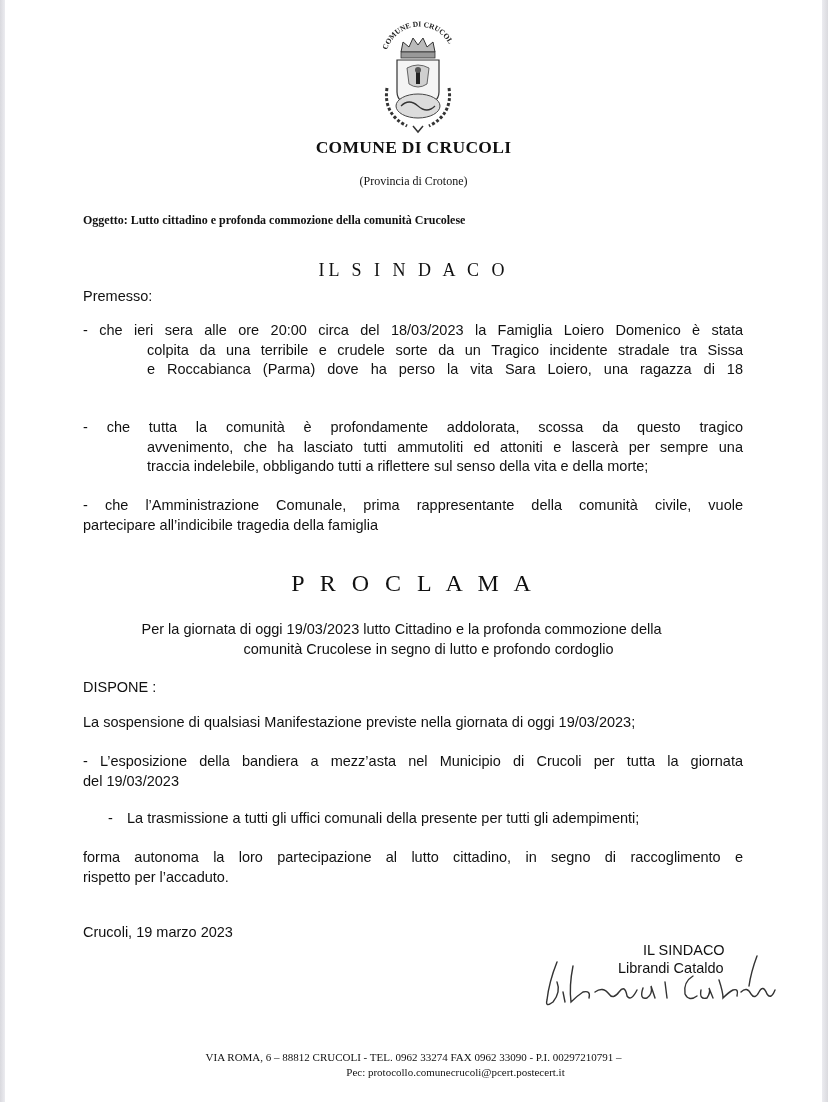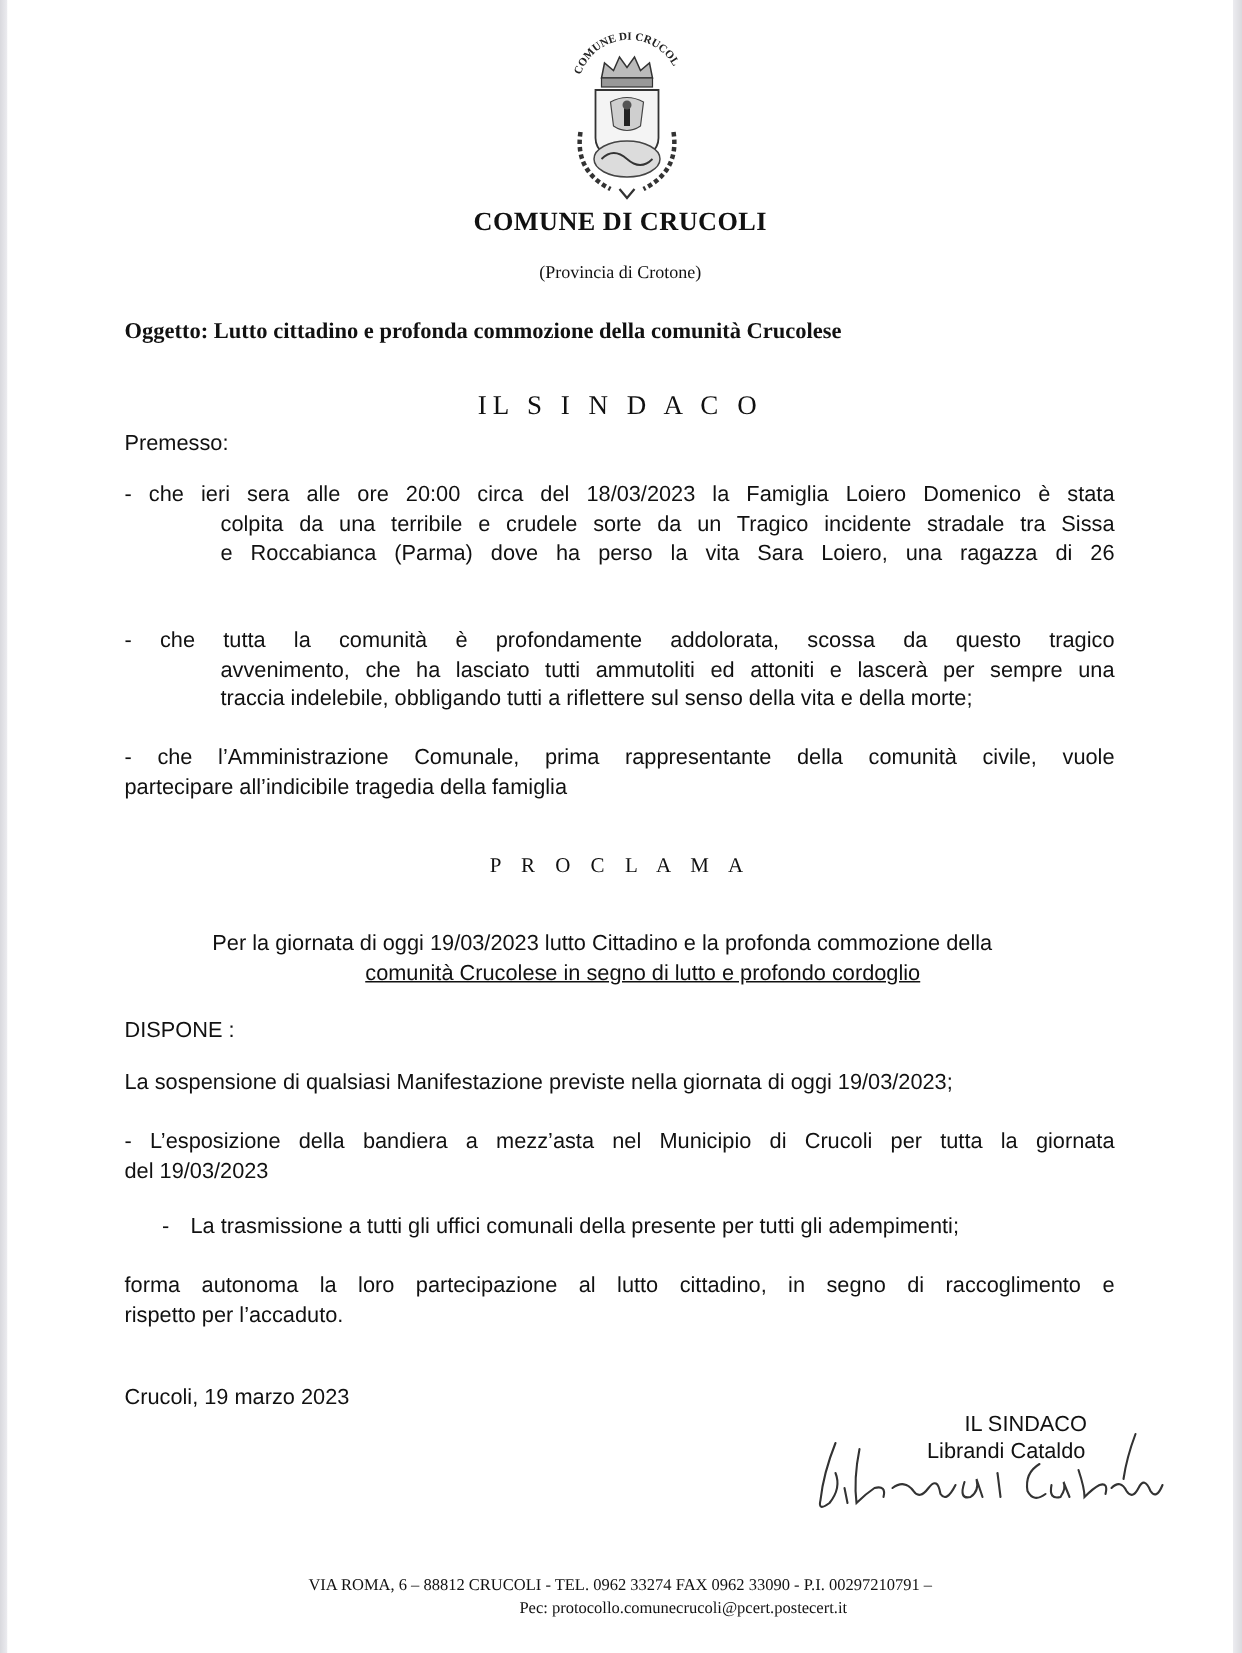--- a/index.html
+++ b/index.html
@@ -27,29 +27,29 @@
     position: absolute; left: 0; width: 817px; top: 137px; text-align: center;
     font-family: "Liberation Serif", serif; font-weight: bold; font-size: 17.5px;
     letter-spacing: 0.3px;
   }
   .provincia {
     position: absolute; left: 0; width: 817px; top: 158px; text-align: center;
     font-family: "Liberation Serif", serif; font-size: 12px; margin-top: 16px;
   }
   .oggetto {
     position: absolute; left: 78px; top: 213px;
-    font-family: "Liberation Serif", serif; font-weight: bold; font-size: 15px;
+    font-family: "Liberation Serif", serif; font-weight: bold; font-size: 12px;
   }
   .sindaco-title {
     position: absolute; left: 0; width: 817px; top: 260px; text-align: center;
     font-family: "Liberation Serif", serif; font-size: 18px; letter-spacing: 4px;
   }
   .proclama-title {
     position: absolute; left: 0; width: 817px; top: 570px; text-align: center;
-    font-family: "Liberation Serif", serif; font-size: 14px; letter-spacing: 5px;
+    font-family: "Liberation Serif", serif; font-size: 24px; letter-spacing: 5px;
   }
   .txt {
     position: absolute; font-family: "Liberation Sans", sans-serif;
     font-size: 14.5px; line-height: 19.5px; color: #111;
   }
   .line-just { text-align: justify; text-align-last: justify; display: block; }
   .line { display: block; white-space: nowrap; }
 
   .signature {
     position: absolute; left: 538px; top: 952px; width: 240px; height: 60px;
@@ -98,39 +98,39 @@
 
   <div class="oggetto">Oggetto: Lutto cittadino e profonda commozione della comunità Crucolese</div>
 
   <div class="sindaco-title">IL S I N D A C O</div>
 
   <div class="txt" style="left:78px; top:287px;">Premesso:</div>
 
   <div class="txt" style="left:78px; top:321px; width:660px;">
     <span class="line-just">- che ieri sera alle ore 20:00 circa del 18/03/2023 la Famiglia Loiero Domenico è stata</span>
     <span class="line-just" style="margin-left:64px;">colpita da una terribile e crudele sorte da un Tragico incidente stradale tra Sissa</span>
-    <span class="line-just" style="margin-left:64px;">e Roccabianca (Parma) dove ha perso la vita Sara Loiero, una ragazza di 26</span>
+    <span class="line-just" style="margin-left:64px;">e Roccabianca (Parma) dove ha perso la vita Sara Loiero, una ragazza di 18</span>
   </div>
 
   <div class="txt" style="left:78px; top:496px; width:660px;">
     <span class="line-just">- che l’Amministrazione Comunale, prima rappresentante della comunità civile, vuole</span>
     <span class="line">partecipare all’indicibile tragedia della famiglia</span>
   </div>
 
   <div class="txt" style="left:78px; top:418px; width:660px;">
     <span class="line-just">-  che  tutta  la  comunità  è  profondamente  addolorata,  scossa  da  questo  tragico</span>
     <span class="line-just" style="margin-left:64px;">avvenimento, che ha lasciato tutti ammutoliti ed attoniti e lascerà per sempre una</span>
     <span class="line" style="margin-left:64px;">traccia indelebile, obbligando tutti a riflettere sul senso della vita e della morte;</span>
   </div>
 
   <div class="proclama-title">P R O C L A M A</div>
 
   <div class="txt" style="left:0; width:817px; top:620px; text-align:center;">
     <span class="line" style="padding-right:24px;">Per la giornata di oggi 19/03/2023 lutto Cittadino e la profonda commozione della</span>
-    <span class="line" style="padding-left:30px;text-decoration:underline;">comunità Crucolese in segno di lutto e profondo cordoglio</span>
+    <span class="line" style="padding-left:30px;">comunità Crucolese in segno di lutto e profondo cordoglio</span>
   </div>
 
   <div class="txt" style="left:78px; top:678px;">DISPONE  :</div>
 
   <div class="txt" style="left:78px; top:713px;">La sospensione di qualsiasi Manifestazione previste nella giornata di oggi 19/03/2023;</div>
 
   <div class="txt" style="left:78px; top:752px; width:660px;">
     <span class="line-just">- L’esposizione della bandiera a mezz’asta nel Municipio di Crucoli per tutta la giornata</span>
     <span class="line">del  19/03/2023</span>
   </div>

